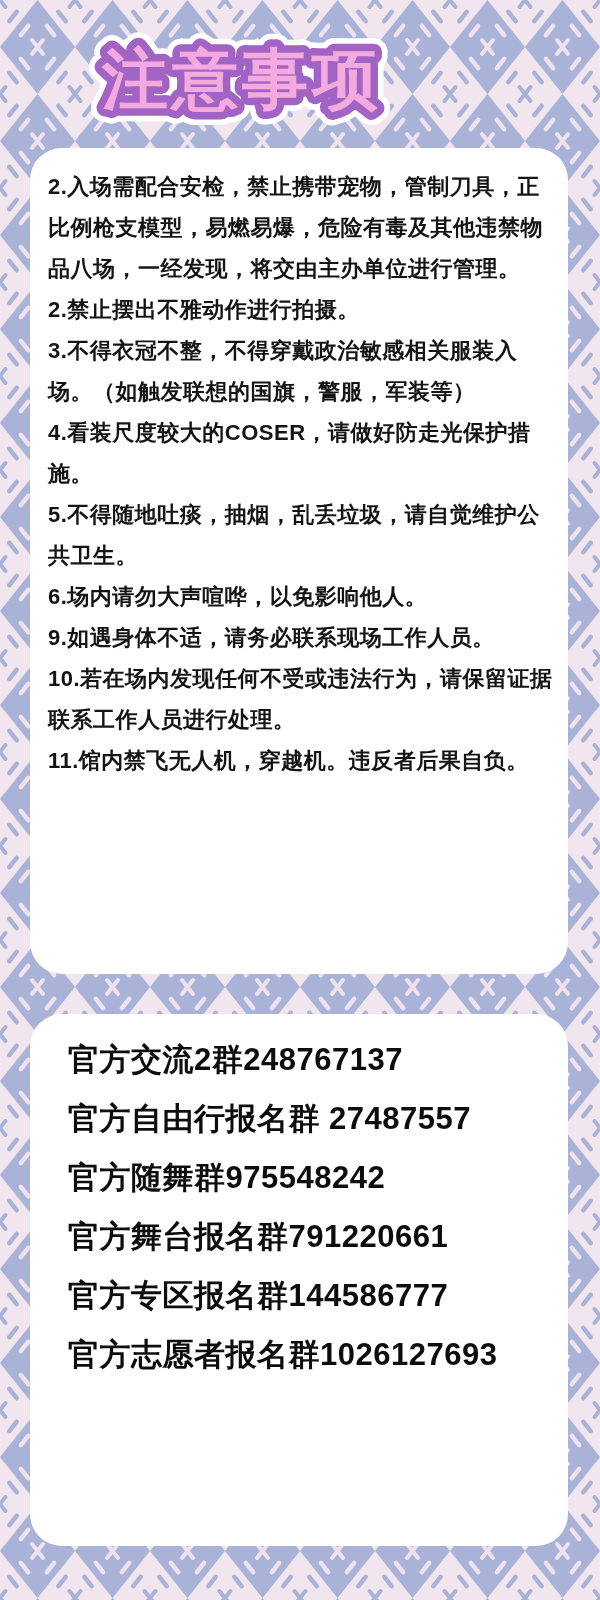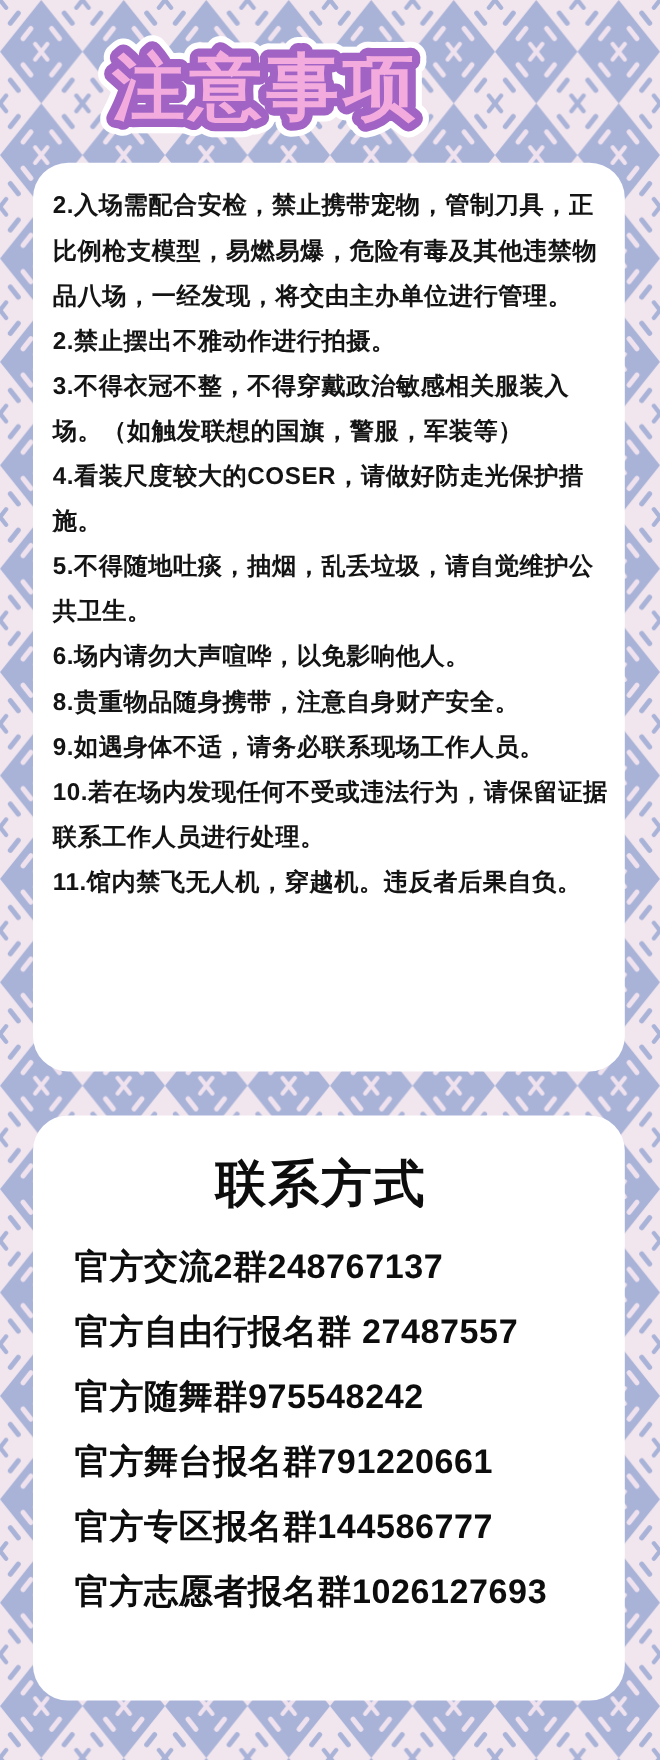--- a/index.html
+++ b/index.html
@@ -123,28 +123,26 @@
     </svg>
   </header>
 
   <section class="card card-notice">
     <p class="notice-item">2.入场需配合安检，禁止携带宠物，管制刀具，正比例枪支模型，易燃易爆，危险有毒及其他违禁物品八场，一经发现，将交由主办单位进行管理。</p>
     <p class="notice-item">2.禁止摆出不雅动作进行拍摄。</p>
     <p class="notice-item">3.不得衣冠不整，不得穿戴政治敏感相关服装入场。（如触发联想的国旗，警服，军装等）</p>
     <p class="notice-item">4.看装尺度较大的COSER，请做好防走光保护措施。</p>
     <p class="notice-item">5.不得随地吐痰，抽烟，乱丢垃圾，请自觉维护公共卫生。</p>
     <p class="notice-item">6.场内请勿大声喧哗，以免影响他人。</p>
-    <p class="notice-item">8.贵重物品随身携带，注意自身财产安全。</p>
     <p class="notice-item">9.如遇身体不适，请务必联系现场工作人员。</p>
     <p class="notice-item">10.若在场内发现任何不受或违法行为，请保留证据联系工作人员进行处理。</p>
     <p class="notice-item">11.馆内禁飞无人机，穿越机。违反者后果自负。</p>
   </section>
 
   <section class="card card-contact">
-    <h2>联系方式</h2>
     <p class="contact-line">官方交流2群248767137</p>
     <p class="contact-line">官方自由行报名群 27487557</p>
     <p class="contact-line">官方随舞群975548242</p>
     <p class="contact-line">官方舞台报名群791220661</p>
     <p class="contact-line">官方专区报名群144586777</p>
     <p class="contact-line">官方志愿者报名群1026127693</p>
   </section>
 
 </div>
 

